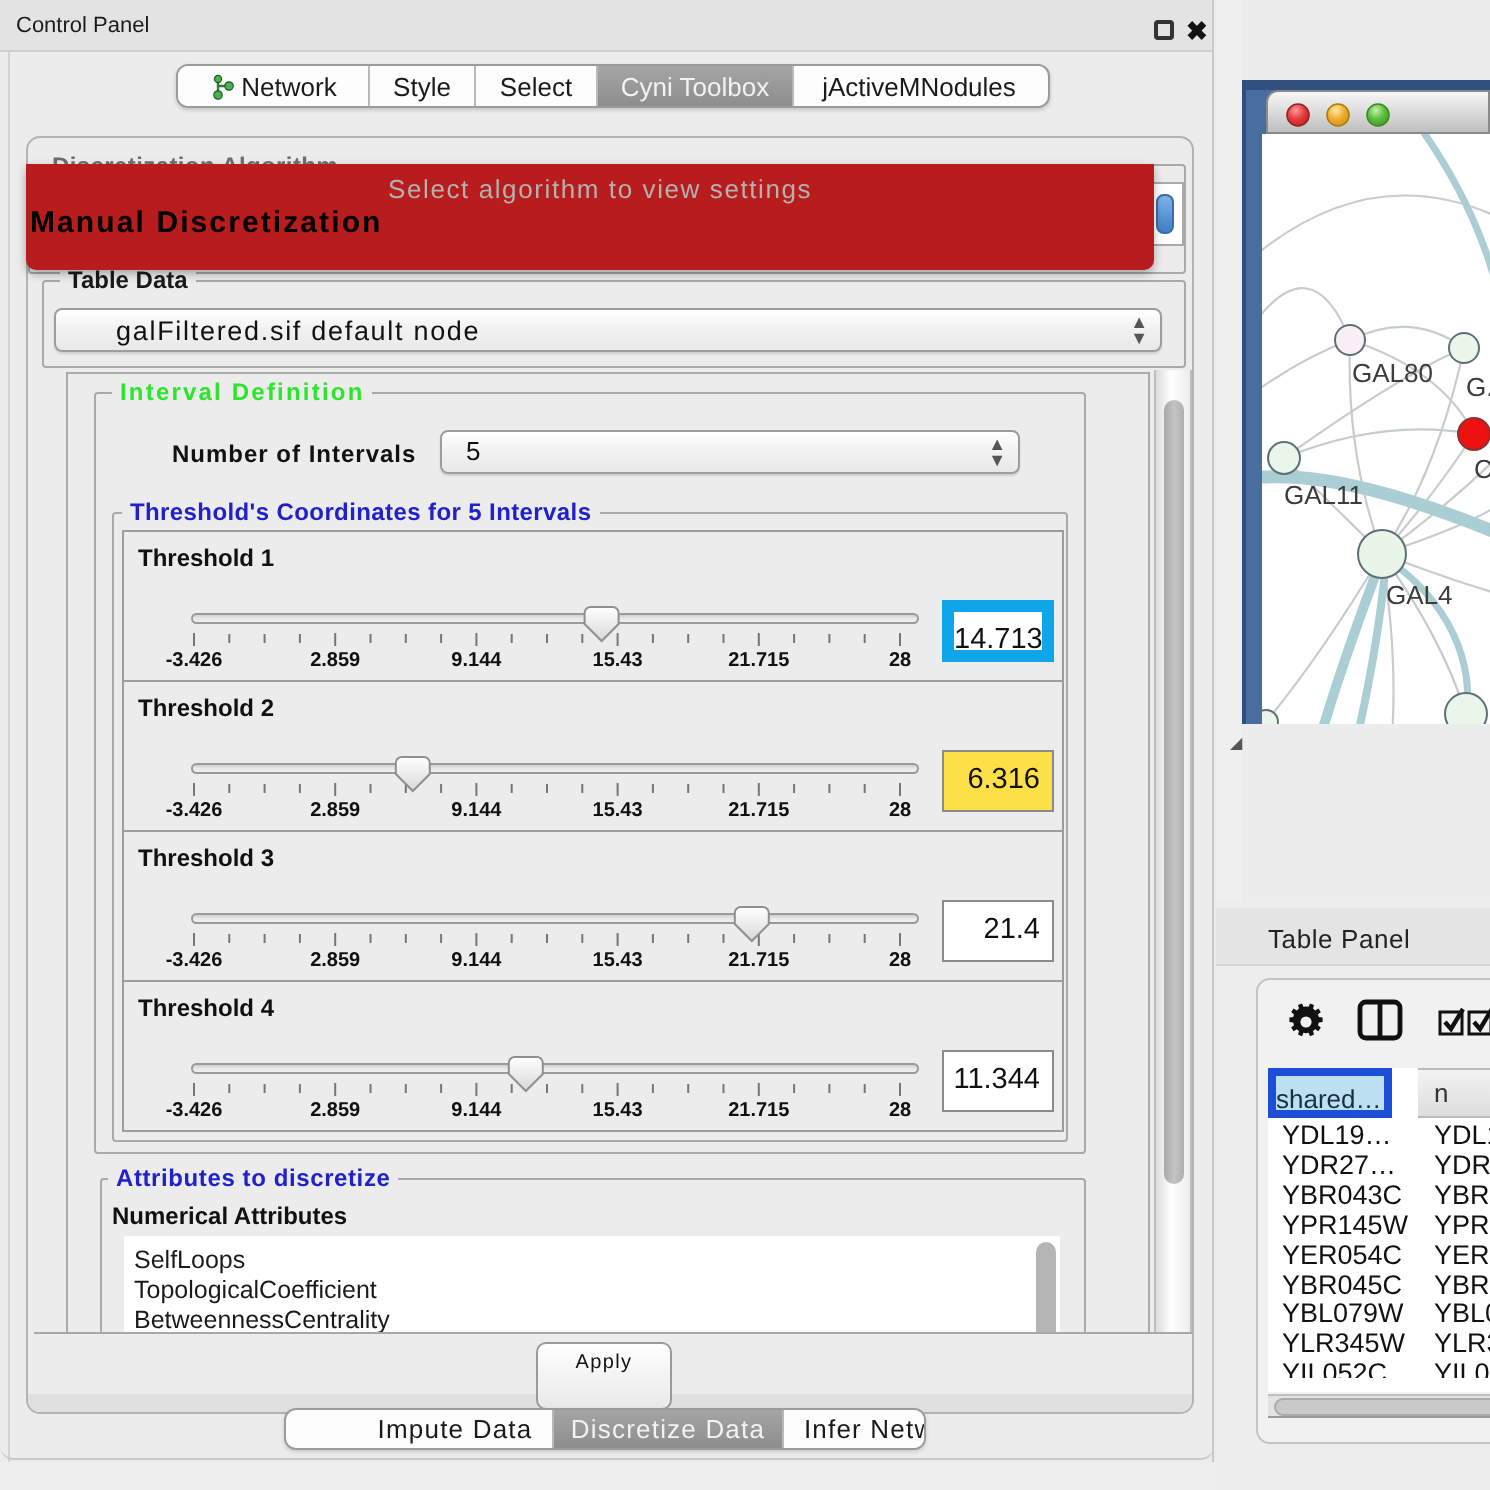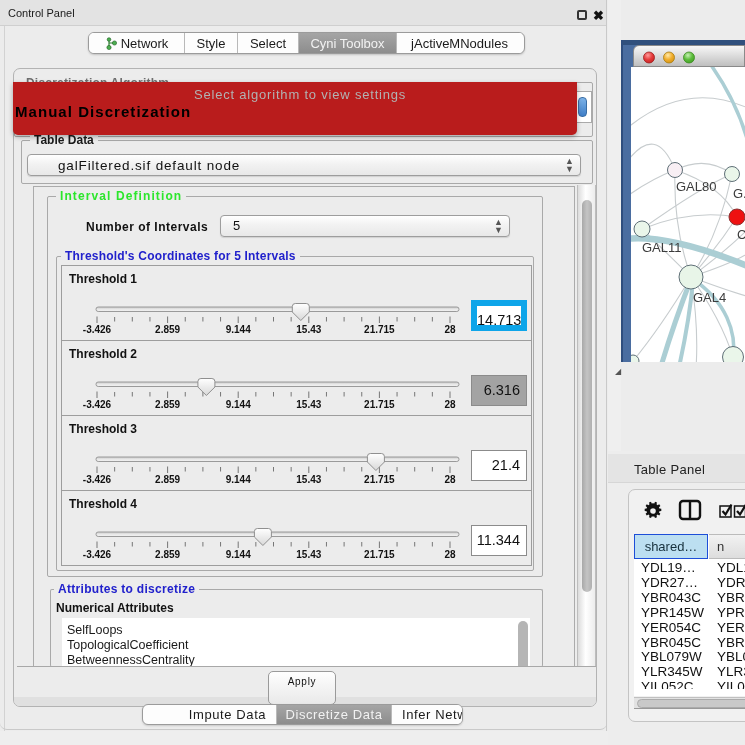--- a/index.html
+++ b/index.html
@@ -150,21 +150,21 @@
             <stop offset="0" stop-color="#ffffff"></stop>
             <stop offset="1" stop-color="#d8d8d8"></stop>
           </linearGradient>
           <linearGradient id="trk1" x1="0" y1="0" x2="0" y2="1">
             <stop offset="0" stop-color="#c8c8c8"></stop>
             <stop offset=".5" stop-color="#e8e8e8"></stop>
             <stop offset="1" stop-color="#f2f2f2"></stop>
           </linearGradient>
         </defs>
       </svg>
-      <div style="position:absolute;left:409px;top:34px;width:56px;height:31px;background:#a3a3a3;border:1px solid #8b8b8b;font-size:14.5px;color:#111;text-align:right;line-height:29px;padding-right:6px;">6.316</div>
+      <div style="position:absolute;left:409px;top:34px;width:56px;height:31px;background:#fde047;border:1px solid #8b8b8b;font-size:14.5px;color:#111;text-align:right;line-height:29px;padding-right:6px;">6.316</div>
     </div>
     <div class="abs" style="left:61px;top:415px;width:471px;height:76px;border:1px solid #9d9d9d;background:#ececec;">
       <div style="position:absolute;left:7px;top:6px;font-size:12px;font-weight:bold;color:#111;">Threshold 3</div>
       <svg width="430" height="48" viewBox="-10 0 420 48" style="position:absolute;left:12px;top:33px;">
         <rect x="7" y="8" width="363" height="4.5" rx="2.2" fill="url(#trk2)" stroke="#9a9a9a" stroke-width="1"></rect>
         <line x1="8" y1="17.5" x2="8" y2="24" stroke="#767676" stroke-width="1"></line>
         <line x1="25.65" y1="18" x2="25.65" y2="22.5" stroke="#767676" stroke-width="1"></line>
         <line x1="43.3" y1="18" x2="43.3" y2="22.5" stroke="#767676" stroke-width="1"></line>
         <line x1="60.949999999999996" y1="18" x2="60.949999999999996" y2="22.5" stroke="#767676" stroke-width="1"></line>
         <line x1="78.6" y1="17.5" x2="78.6" y2="24" stroke="#767676" stroke-width="1"></line>
@@ -386,21 +386,21 @@
       <line x1="51" y1="3" x2="51" y2="21" stroke="#111" stroke-width="2.4"></line>
       <g stroke="#111" fill="none">
         <rect x="81" y="8" width="11" height="11" stroke-width="1.5"></rect>
         <path d="M83.5 13 l3 3.5 L92.5 6.5" stroke-width="2.2"></path>
         <rect x="95.5" y="8" width="11" height="11" stroke-width="1.5"></rect>
         <path d="M98 13 l3 3.5 L107 6.5" stroke-width="2.2"></path>
       </g>
     </svg>
 
     <div style="position:absolute;left:5px;top:44px;width:132px;height:162px;background:#fff;overflow:hidden;">
-      <div style="position:absolute;left:0;top:0;width:74px;height:25px;background:#bcdff1;border:1px solid #1d4ed8;font-size:13px;text-align:center;line-height:24px;color:#16303c;">shared…</div>
+      <div style="position:absolute;left:0;top:0;width:62px;height:25px;background:#bcdff1;border:4px solid #1d4ed8;font-size:13px;line-height:24px;color:#16303c;">shared…</div>
       <div style="position:absolute;left:75px;top:0;width:80px;height:25px;background:linear-gradient(#f2f2f2,#ddd);border:1px solid #bbb;border-left:none;font-size:13px;line-height:24px;color:#333;padding-left:8px;">n</div>
       <div style="position:absolute;left:7px;top:27px;font-size:13.5px;line-height:14.9px;color:#111;white-space:pre;">YDL19…
 YDR27…
 YBR043C
 YPR145W
 YER054C
 YBR045C
 YBL079W
 YLR345W
 YIL052C</div>

